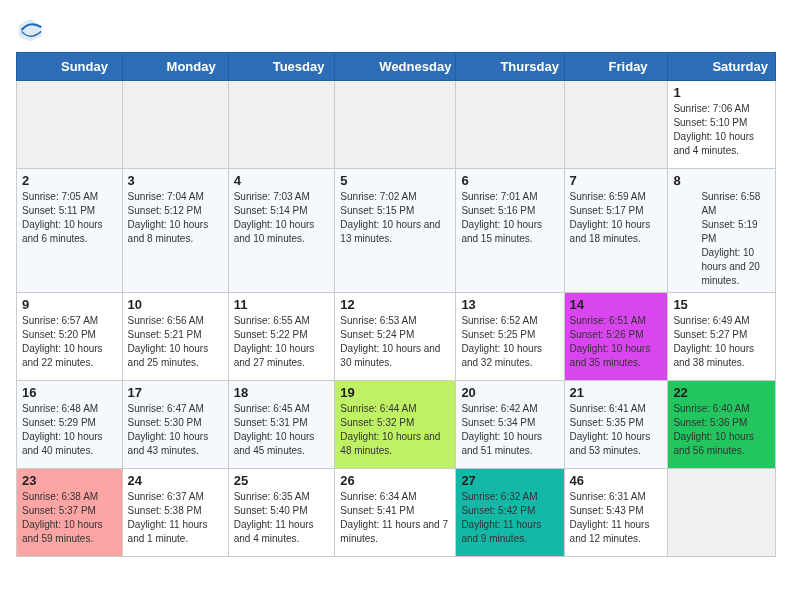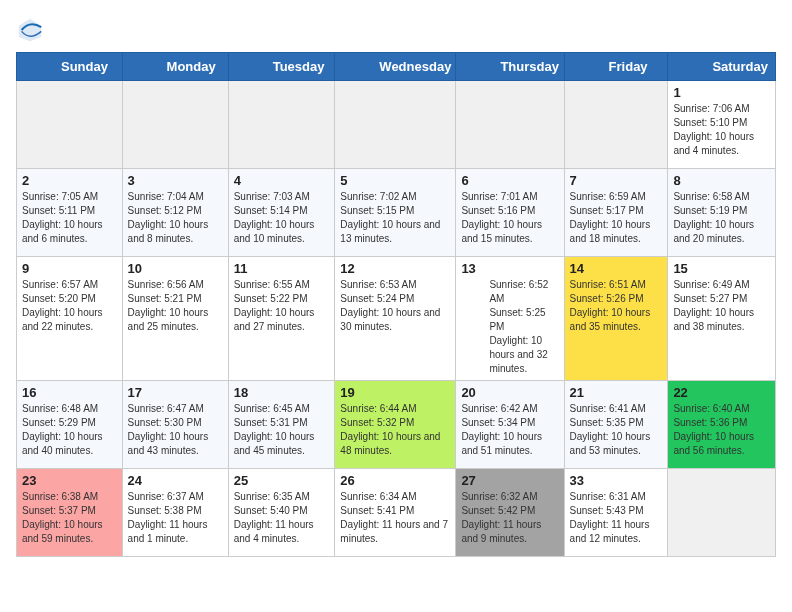--- a/index.html
+++ b/index.html
@@ -176,21 +176,21 @@
 Daylight: 10 hours and 15 minutes.</div>
         </td>
         <td style="background: rgb(245, 248, 252);">
           <span class="day-num">7</span>
           <div class="day-info" style="white-space: pre-line;">Sunrise: 6:59 AM
 Sunset: 5:17 PM
 Daylight: 10 hours and 18 minutes.</div>
         </td>
         <td style="background: rgb(245, 248, 252);">
           <span class="day-num">8</span>
-          <div class="day-info" style="white-space: pre-line;">Sunrise: 6:58 AM
+          <div class="day-info" style="white-space: pre-line; margin-left: 28px;">Sunrise: 6:58 AM
 Sunset: 5:19 PM
 Daylight: 10 hours and 20 minutes.</div>
         </td>
       </tr>
       <tr>
         <td style="background: rgb(255, 255, 255);">
           <span class="day-num">9</span>
           <div class="day-info" style="white-space: pre-line;">Sunrise: 6:57 AM
 Sunset: 5:20 PM
 Daylight: 10 hours and 22 minutes.</div>
@@ -208,25 +208,25 @@
 Daylight: 10 hours and 27 minutes.</div>
         </td>
         <td style="background: rgb(255, 255, 255);">
           <span class="day-num">12</span>
           <div class="day-info" style="white-space: pre-line;">Sunrise: 6:53 AM
 Sunset: 5:24 PM
 Daylight: 10 hours and 30 minutes.</div>
         </td>
         <td style="background: rgb(255, 255, 255);">
           <span class="day-num">13</span>
-          <div class="day-info" style="white-space: pre-line; margin-left: 28px;">Sunrise: 6:52 AM
+          <div class="day-info" style="white-space: pre-line;">Sunrise: 6:52 AM
 Sunset: 5:25 PM
 Daylight: 10 hours and 32 minutes.</div>
         </td>
-        <td style="background: #fde047;">
+        <td style="background: #d946ef;">
           <span class="day-num">14</span>
           <div class="day-info" style="white-space: pre-line;">Sunrise: 6:51 AM
 Sunset: 5:26 PM
 Daylight: 10 hours and 35 minutes.</div>
         </td>
         <td style="background: rgb(255, 255, 255);">
           <span class="day-num">15</span>
           <div class="day-info" style="white-space: pre-line;">Sunrise: 6:49 AM
 Sunset: 5:27 PM
 Daylight: 10 hours and 38 minutes.</div>
@@ -294,28 +294,28 @@
           <div class="day-info" style="white-space: pre-line;">Sunrise: 6:35 AM
 Sunset: 5:40 PM
 Daylight: 11 hours and 4 minutes.</div>
         </td>
         <td style="background: rgb(255, 255, 255);">
           <span class="day-num">26</span>
           <div class="day-info" style="white-space: pre-line;">Sunrise: 6:34 AM
 Sunset: 5:41 PM
 Daylight: 11 hours and 7 minutes.</div>
         </td>
-        <td style="background: #a3a3a3;">
+        <td style="background: #14b8a6;">
           <span class="day-num">27</span>
           <div class="day-info" style="white-space: pre-line;">Sunrise: 6:32 AM
 Sunset: 5:42 PM
 Daylight: 11 hours and 9 minutes.</div>
         </td>
         <td style="background: rgb(255, 255, 255);">
-          <span class="day-num">33</span>
+          <span class="day-num">46</span>
           <div class="day-info" style="white-space: pre-line;">Sunrise: 6:31 AM
 Sunset: 5:43 PM
 Daylight: 11 hours and 12 minutes.</div>
         </td>
         <td class="empty" style="background: rgb(240, 240, 240);"></td>
       </tr>
     </tbody>
 </table>
 
 </body></html>

